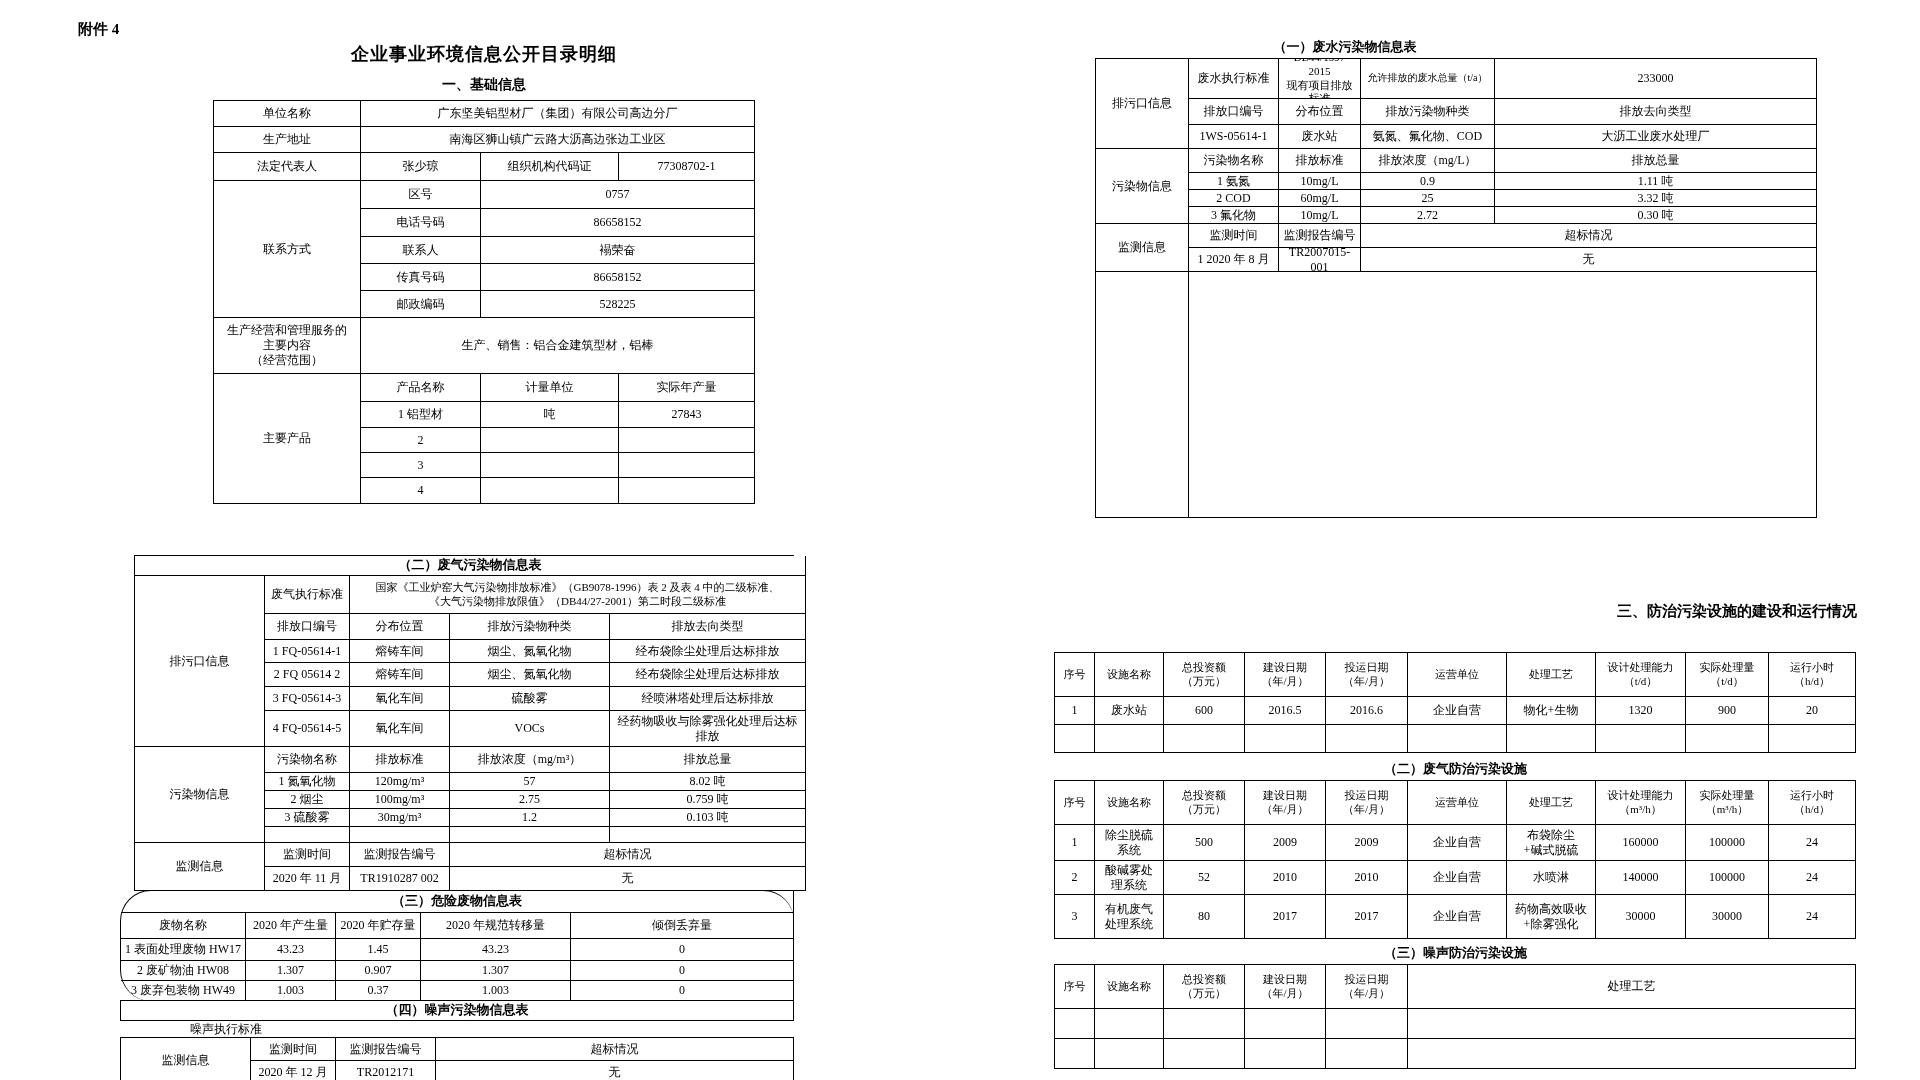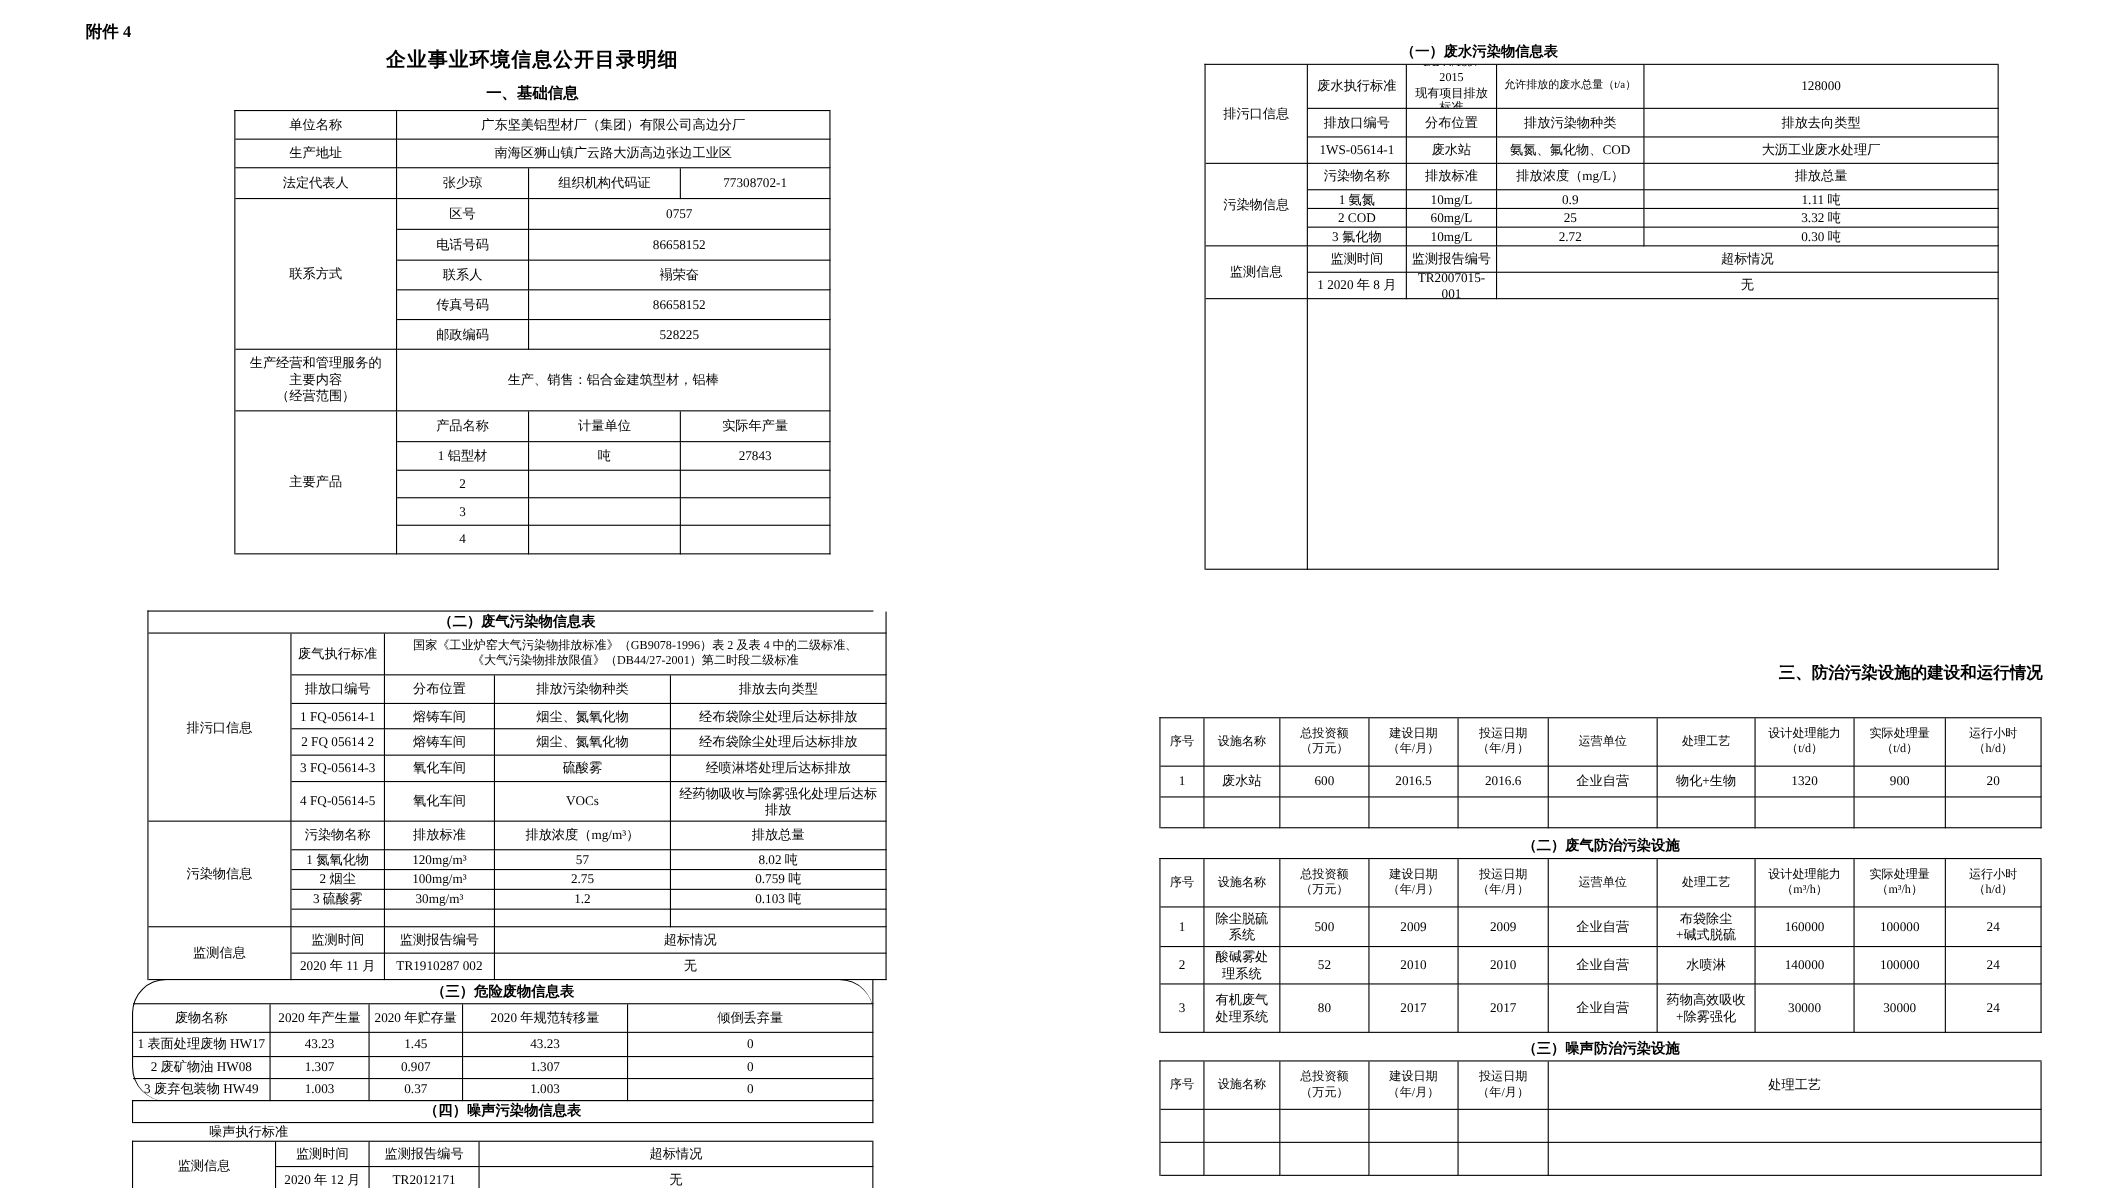--- a/index.html
+++ b/index.html
@@ -174,21 +174,21 @@
 
   <div class="abs ctr h2" style="left:1095px;top:28px;width:500px;font-size:16px;margin-top:44px;">二、排污信息</div>
   <div class="abs ctr h3" style="left:1095px;top:38px;width:500px;">（一）废水污染物信息表</div>
 
   <div class="abs tbl" style="left:1095px;top:58px;grid-template-columns:93px 90px 82px 134px 322px;grid-template-rows:40px 26px 24px 24px 17px 17px 17px 24px 24px 246px;">
     <div class="rs3">排污口信息</div>
     <div>废水执行标准</div>
     <div class="s11">DB44/1597 2015
 现有项目排放标准</div>
     <div class="s10">允许排放的废水总量（t/a）</div>
-    <div>128000</div>
+    <div>233000</div>
     <div>排放口编号</div>
     <div>分布位置</div>
     <div>排放污染物种类</div>
     <div>排放去向类型</div>
     <div class="tl">1WS-05614-1</div>
     <div>废水站</div>
     <div>氨氮、氟化物、COD</div>
     <div>大沥工业废水处理厂</div>
     <div class="rs4">污染物信息</div>
     <div>污染物名称</div>

